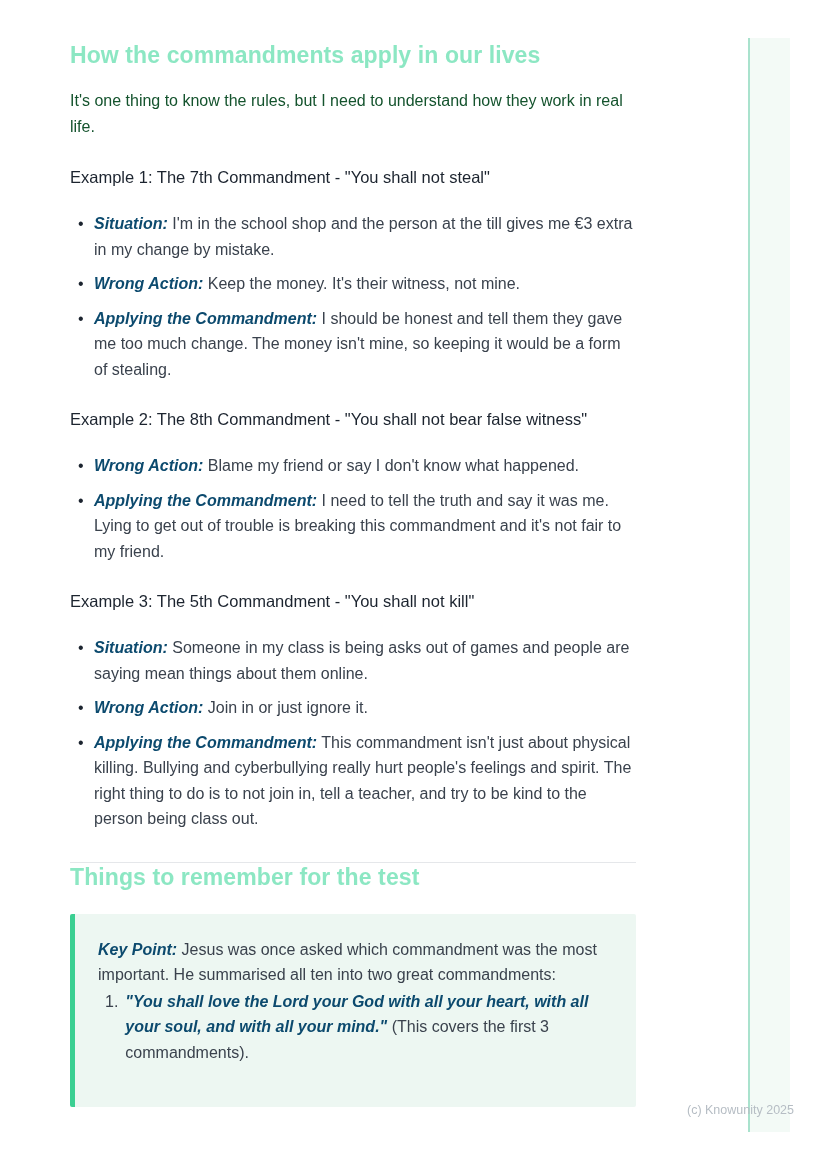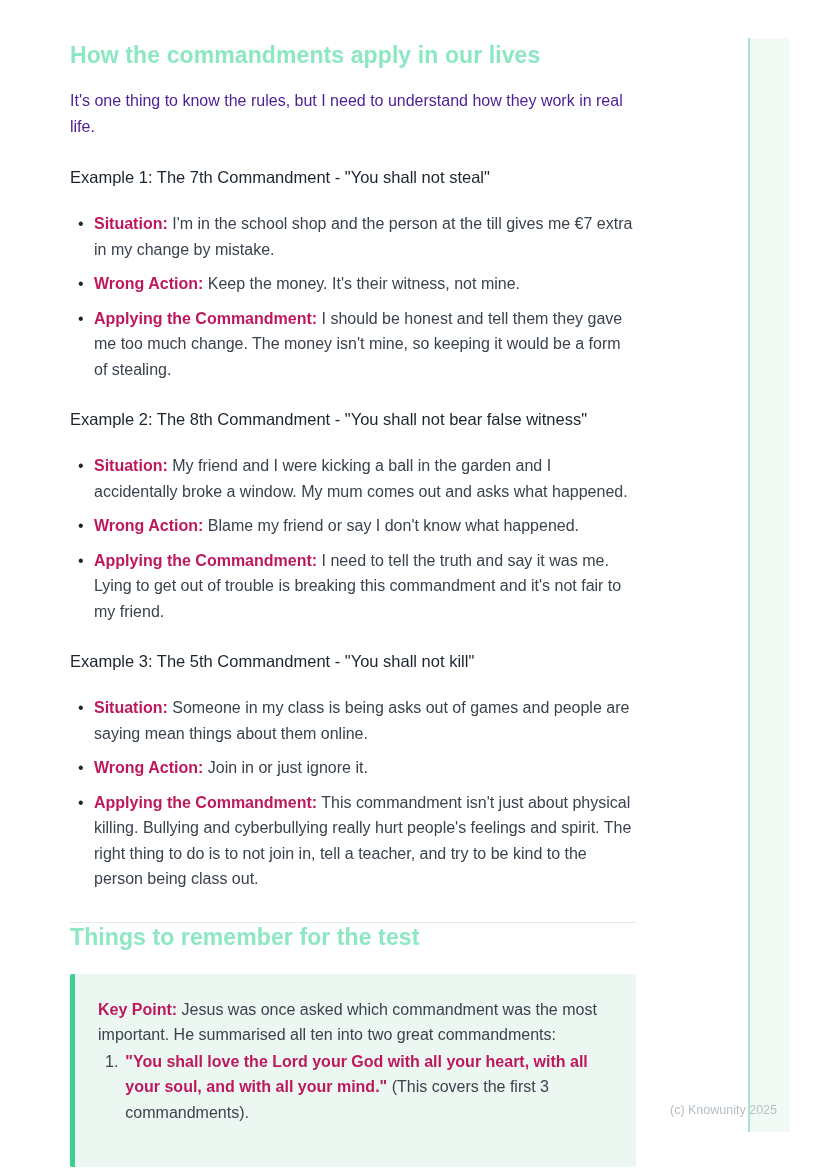--- a/index.html
+++ b/index.html
@@ -15,42 +15,42 @@
 
   .section-heading {
     color: #8ce7c3;
     font-size: 23px; line-height: 28px; font-weight: 700;
     letter-spacing: 0.1px;
     margin: 0 0 19px 0;
   }
   .section-heading.second { margin-bottom: 23px; }
 
   .body-text {
-    color: #4c1d95; font-size: 16px; line-height: 26px;
+    color: #14532d; font-size: 16px; line-height: 26px;
     margin: 0 0 27px 0;
   }
 
   .example-heading {
     color: #1c242f; font-size: 16.5px; line-height: 21px; font-weight: 400;
     margin: 0 0 23px 0;
   }
 
   ul.example-list { list-style: none; margin: 0 0 27px 0; padding: 0; }
   ul.example-list li {
     position: relative;
     padding-left: 24px;
     color: #3a424d; font-size: 16px; line-height: 25.5px;
     margin-bottom: 9px;
   }
   ul.example-list li::before {
     content: "\2022";
     position: absolute; left: 8px; top: 0;
     color: #1c242f; font-size: 16px;
   }
-  .bold-label { font-weight: 700; color: #be185d; }
+  .bold-label { font-weight: 700; color: #0c4a6e; font-style: italic; }
 
   hr.divider {
     border: none; border-top: 1px solid #e5e7ea;
     margin: 30px 0 0 0;
   }
 
   .callout {
     margin-top: 23px;
     background: #edf7f2;
     border-left: 5px solid #3bcf92;
@@ -75,45 +75,44 @@
     position: absolute; left: 750px; top: 38px;
     width: 40px; height: 1094px;
     background: #f3faf6;
   }
   .edge-line {
     position: absolute; left: 748px; top: 38px;
     width: 2px; height: 1094px;
     background: #a9e2cd;
   }
   .footer-copyright {
-    position: absolute; top: 1102px; right: 51px;
+    position: absolute; top: 1102px; right: 34px;
     color: #b6bdc4; font-size: 12.5px; line-height: 16px;
     z-index: 2;
   }
 </style>
 </head>
 <body>
 
 <div class="page">
   <div class="content">
 
     <h1 class="section-heading">How the commandments apply in our lives</h1>
 
     <p class="body-text">It's one thing to know the rules, but I need to understand how they work in real life.</p>
 
     <h3 class="example-heading">Example 1: The 7th Commandment - "You shall not steal"</h3>
     <ul class="example-list">
-      <li><span class="bold-label">Situation:</span> <span>I'm in the school shop and the person at the till gives me €7 extra in my change by mistake.</span></li>
+      <li><span class="bold-label">Situation:</span> <span>I'm in the school shop and the person at the till gives me €3 extra in my change by mistake.</span></li>
       <li><span class="bold-label">Wrong Action:</span> <span>Keep the money. It's their witness, not mine.</span></li>
       <li><span class="bold-label">Applying the Commandment:</span> <span>I should be honest and tell them they gave me too much change. The money isn't mine, so keeping it would be a form of stealing.</span></li>
     </ul>
 
     <h3 class="example-heading">Example 2: The 8th Commandment - "You shall not bear false witness"</h3>
     <ul class="example-list">
-      <li><span class="bold-label">Situation:</span> <span>My friend and I were kicking a ball in the garden and I accidentally broke a window. My mum comes out and asks what happened.</span></li>
       <li><span class="bold-label">Wrong Action:</span> <span>Blame my friend or say I don't know what happened.</span></li>
       <li><span class="bold-label">Applying the Commandment:</span> <span>I need to tell the truth and say it was me. Lying to get out of trouble is breaking this commandment and it's not fair to my friend.</span></li>
     </ul>
 
     <h3 class="example-heading">Example 3: The 5th Commandment - "You shall not kill"</h3>
     <ul class="example-list">
       <li><span class="bold-label">Situation:</span> <span>Someone in my class is being asks out of games and people are saying mean things about them online.</span></li>
       <li><span class="bold-label">Wrong Action:</span> <span>Join in or just ignore it.</span></li>
       <li><span class="bold-label">Applying the Commandment:</span> <span>This commandment isn't just about physical killing. Bullying and cyberbullying really hurt people's feelings and spirit. The right thing to do is to not join in, tell a teacher, and try to be kind to the person being class out.</span></li>
     </ul>

